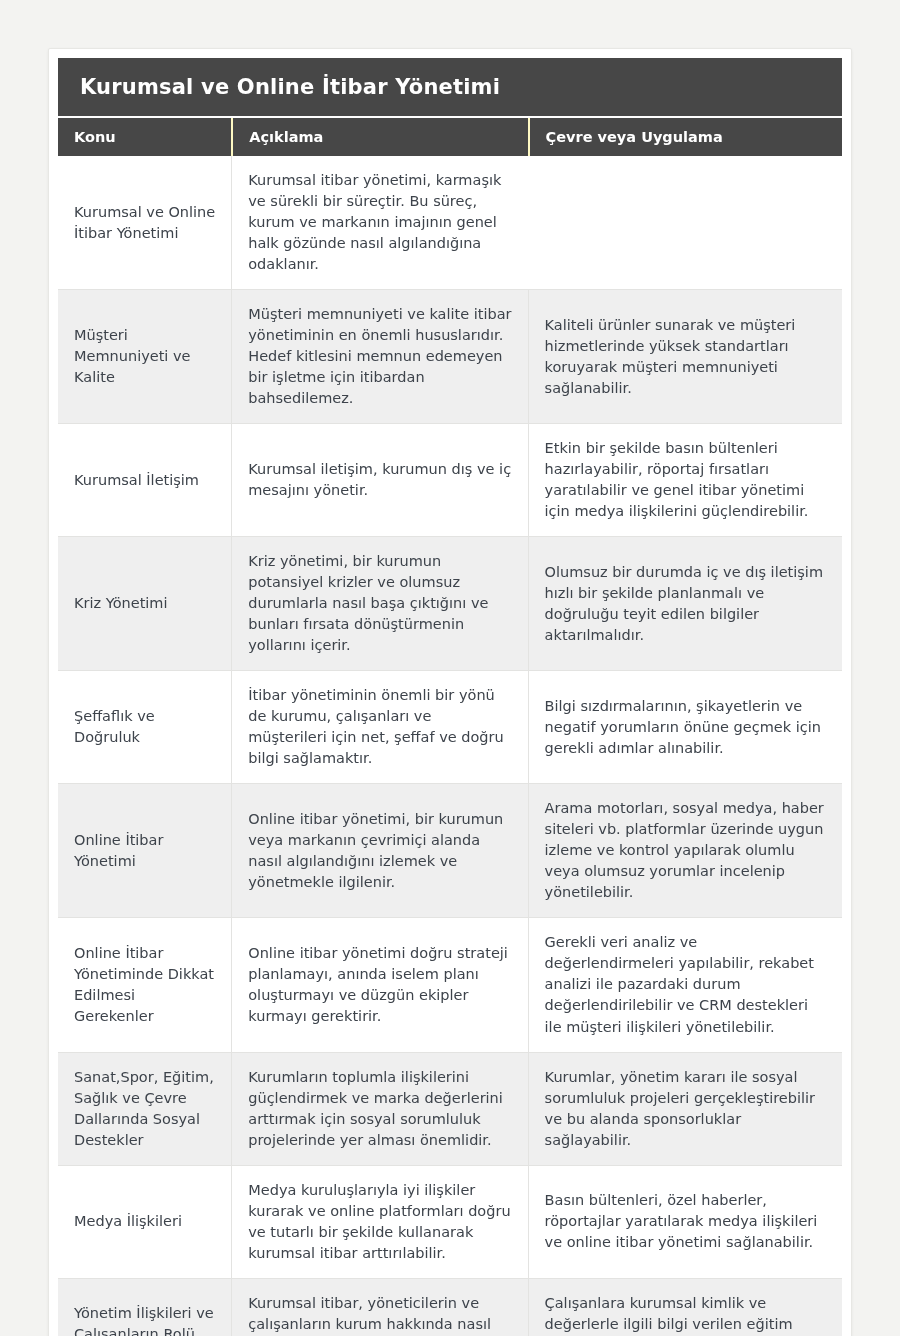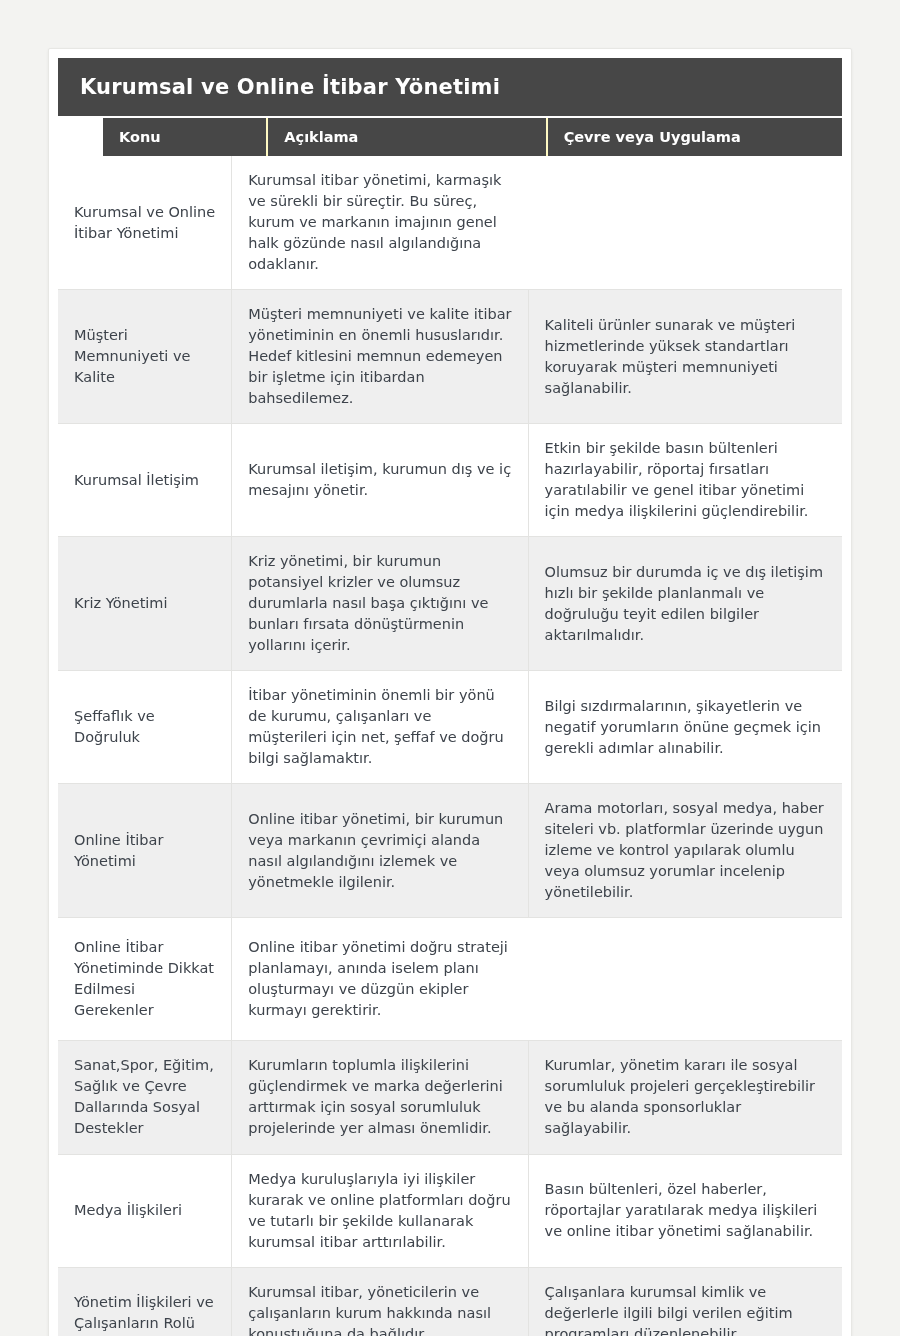--- a/index.html
+++ b/index.html
@@ -26,21 +26,20 @@
     font-weight: bold;
     padding: 17px 22px;
     margin-bottom: 2px;
     letter-spacing: 0.2px;
   }
   .head-row {
     display: grid;
     grid-template-columns: 22.1% 37.8% 40.1%;
     background: #474747;
     color: #ffffff;
-    margin-left: 45px;
   }
   .head-cell {
     font-size: 14.5px;
     font-weight: bold;
     padding: 11px 16px;
     display: flex;
     align-items: center;
   }
   .head-cell + .head-cell { border-left: 2px solid #fef9c3; }
   .t-row {
@@ -102,20 +101,21 @@
       <div class="cell">Bilgi sızdırmalarının, şikayetlerin ve negatif yorumların önüne geçmek için gerekli adımlar alınabilir.</div>
     </div>
     <div class="t-row r6">
       <div class="cell">Online İtibar Yönetimi</div>
       <div class="cell">Online itibar yönetimi, bir kurumun veya markanın çevrimiçi alanda nasıl algılandığını izlemek ve yönetmekle ilgilenir.</div>
       <div class="cell">Arama motorları, sosyal medya, haber siteleri vb. platformlar üzerinde uygun izleme ve kontrol yapılarak olumlu veya olumsuz yorumlar incelenip yönetilebilir.</div>
     </div>
     <div class="t-row r7">
       <div class="cell">Online İtibar Yönetiminde Dikkat Edilmesi Gerekenler</div>
       <div class="cell">Online itibar yönetimi doğru strateji planlamayı, anında iselem planı oluşturmayı ve düzgün ekipler kurmayı gerektirir.</div>
+      <div class="cell">Gerekli veri analiz ve değerlendirmeleri yapılabilir, rekabet analizi ile pazardaki durum değerlendirilebilir ve CRM destekleri ile müşteri ilişkileri yönetilebilir.</div>
     </div>
     <div class="t-row r8">
       <div class="cell">Sanat,Spor, Eğitim, Sağlık ve Çevre Dallarında Sosyal Destekler</div>
       <div class="cell">Kurumların toplumla ilişkilerini güçlendirmek ve marka değerlerini arttırmak için sosyal sorumluluk projelerinde yer alması önemlidir.</div>
       <div class="cell">Kurumlar, yönetim kararı ile sosyal sorumluluk projeleri gerçekleştirebilir ve bu alanda sponsorluklar sağlayabilir.</div>
     </div>
     <div class="t-row r9">
       <div class="cell">Medya İlişkileri</div>
       <div class="cell">Medya kuruluşlarıyla iyi ilişkiler kurarak ve online platformları doğru ve tutarlı bir şekilde kullanarak kurumsal itibar arttırılabilir.</div>
       <div class="cell">Basın bültenleri, özel haberler, röportajlar yaratılarak medya ilişkileri ve online itibar yönetimi sağlanabilir.</div>

